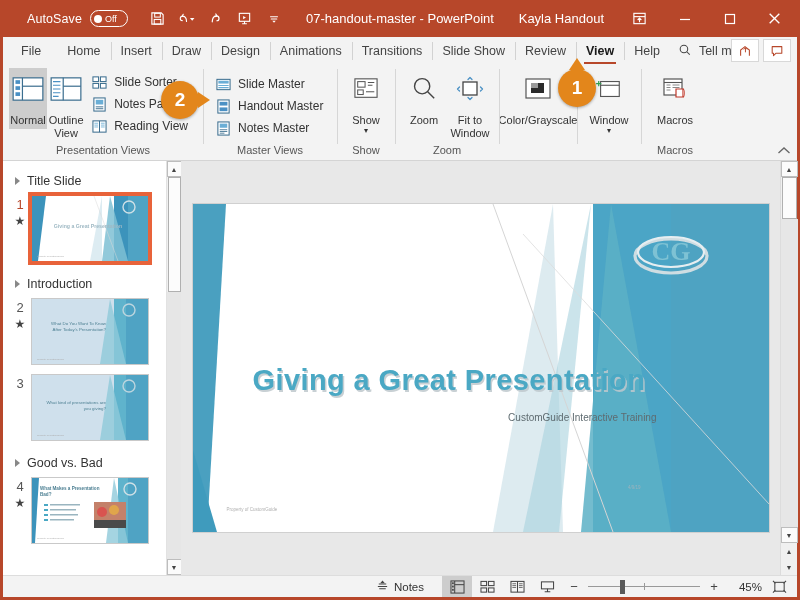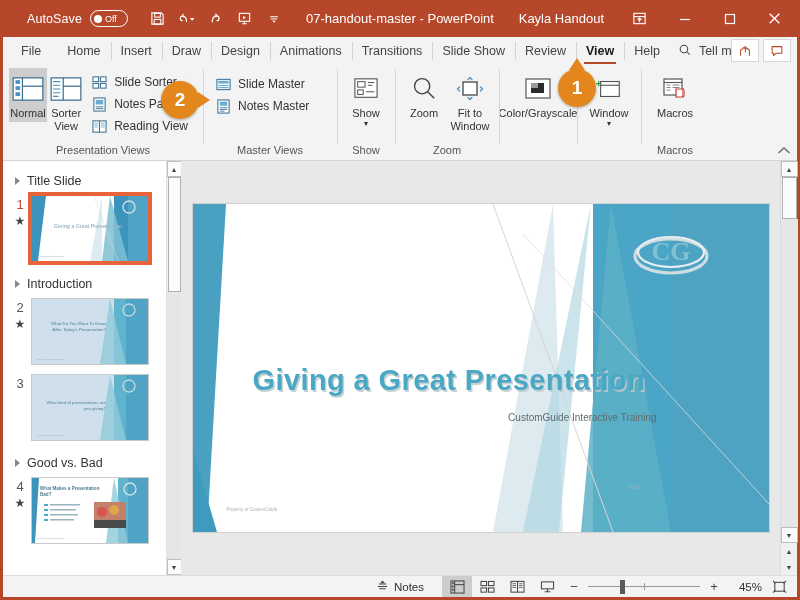--- a/index.html
+++ b/index.html
@@ -91,21 +91,21 @@
   .rgroup-body { flex: 1; display: flex; align-items: flex-start; padding: 0 6px; }
   .rgroup-title {
     text-align: center; font-size: 11px; color: #555; padding-bottom: 3px; height: 16px;
   }
   .bigbtn {
     width: 52px; display: flex; flex-direction: column; align-items: center;
     padding: 4px 1px 2px; font-size: 11px; color: #333; text-align: center; line-height: 1.15;
   }
   .bigbtn.sel { background: #cdcdcd; }
   .bigbtn .ic { height: 34px; display: flex; align-items: center; justify-content: center; }
-  .bigbtn .lbl { margin-top: 1px; }
+  .bigbtn .lbl { margin-top: 8px; }
   .caret { font-size: 8px; line-height: 7px; }
   .smallcol { display: flex; flex-direction: column; justify-content: center; padding: 3px 4px 0; }
   .smallbtn {
     display: flex; align-items: center; gap: 6px; font-size: 12px; color: #333;
     padding: 2px 5px 2px 2px; height: 22px; white-space: nowrap;
   }
   .smallbtn .ic { width: 17px; height: 17px; display: flex; align-items: center; justify-content: center; }
   .ribbon-collapse {
     position: absolute; right: 6px; bottom: 2px; color: #666; font-size: 11px;
   }
@@ -366,21 +366,21 @@
         </div>
         <div class="bigbtn">
           <span class="ic">
             <svg width="32" height="26" viewBox="0 0 34 28">
                 <rect x="1" y="2" width="32" height="24" fill="#fff" stroke="#3b6e8f" stroke-width="1.3"></rect>
                 <path d="M14 2v24" stroke="#3b6e8f" stroke-width="1.3"></path>
                 <path d="M14 11h19" stroke="#3b6e8f" stroke-width="1.3"></path>
                 <path d="M3 6h8M3 10h8M3 14h8M3 18h8M3 22h6" stroke="#4a90c4" stroke-width="1.2"></path>
               </svg>
           </span>
-          <span class="lbl">Sorter View</span>
+          <span class="lbl">Outline View</span>
         </div>
         <div class="smallcol">
           <div class="smallbtn">
             <span class="ic">
               <svg width="15" height="15" viewBox="0 0 16 16">
                   <rect x="1" y="2" width="6" height="5" fill="#fff" stroke="#3b6e8f" stroke-width="1.1"></rect>
                   <rect x="9" y="2" width="6" height="5" fill="#fff" stroke="#3b6e8f" stroke-width="1.1"></rect>
                   <rect x="1" y="9" width="6" height="5" fill="#fff" stroke="#3b6e8f" stroke-width="1.1"></rect>
                   <rect x="9" y="9" width="6" height="5" fill="#fff" stroke="#3b6e8f" stroke-width="1.1"></rect>
                 </svg>
@@ -422,20 +422,30 @@
                   <rect x="2.5" y="4" width="11" height="3" fill="#6aaed6"></rect>
                   <path d="M2.5 9h11M2.5 11.3h11" stroke="#6aaed6" stroke-width="1.2"></path>
                 </svg>
             </span>
             <span>Slide Master</span>
           </div>
           <div class="smallbtn">
             <span class="ic">
               <svg width="15" height="15" viewBox="0 0 16 16">
                   <rect x="2" y="1" width="12" height="14" fill="#fff" stroke="#3b6e8f" stroke-width="1.1"></rect>
+                  <rect x="3.8" y="3" width="8.4" height="4" fill="#4a90c4"></rect>
+                  <rect x="3.8" y="9" width="8.4" height="4" fill="#4a90c4"></rect>
+                </svg>
+            </span>
+            <span>Handout Master</span>
+          </div>
+          <div class="smallbtn">
+            <span class="ic">
+              <svg width="15" height="15" viewBox="0 0 16 16">
+                  <rect x="2" y="1" width="12" height="14" fill="#fff" stroke="#3b6e8f" stroke-width="1.1"></rect>
                   <rect x="4" y="2.8" width="8" height="4.4" fill="#6aaed6"></rect>
                   <path d="M4 9.3h8M4 11.2h8M4 13h5" stroke="#3b6e8f" stroke-width=".9"></path>
                 </svg>
             </span>
             <span>Notes Master</span>
           </div>
         </div>
       </div>
       <div class="rgroup-title">Master Views</div>
     </div>

